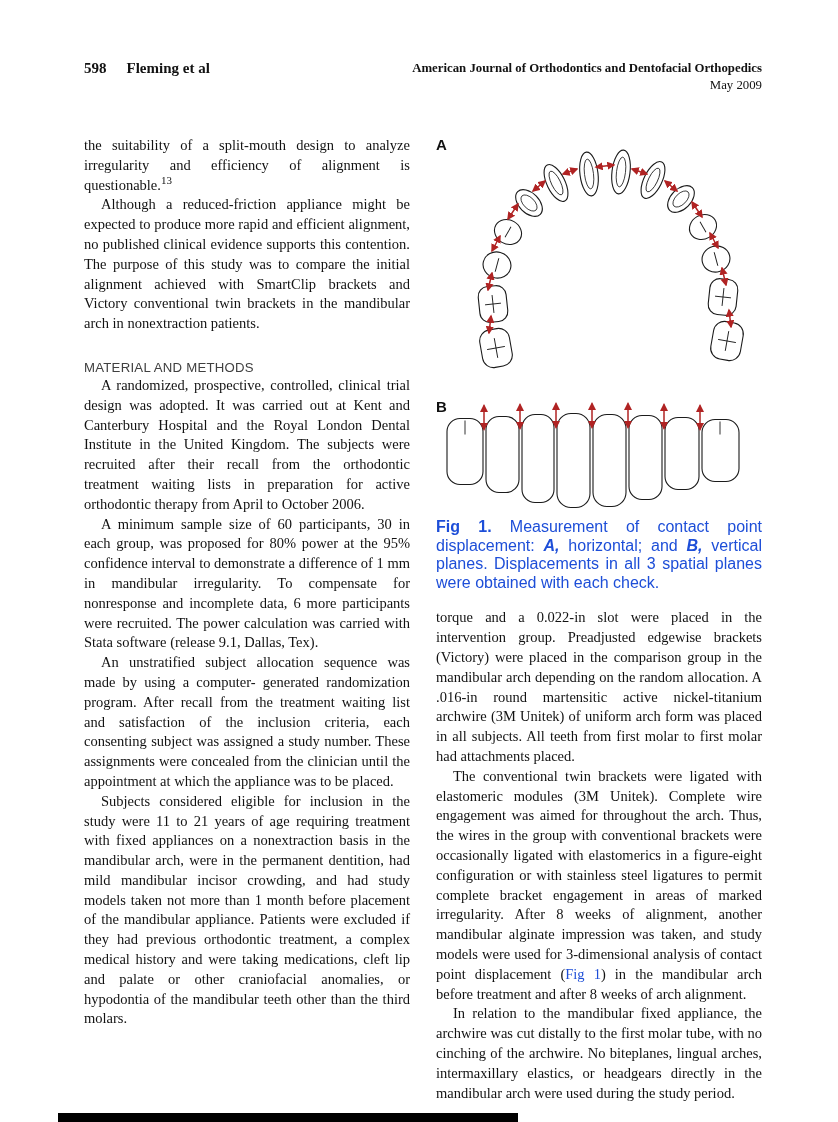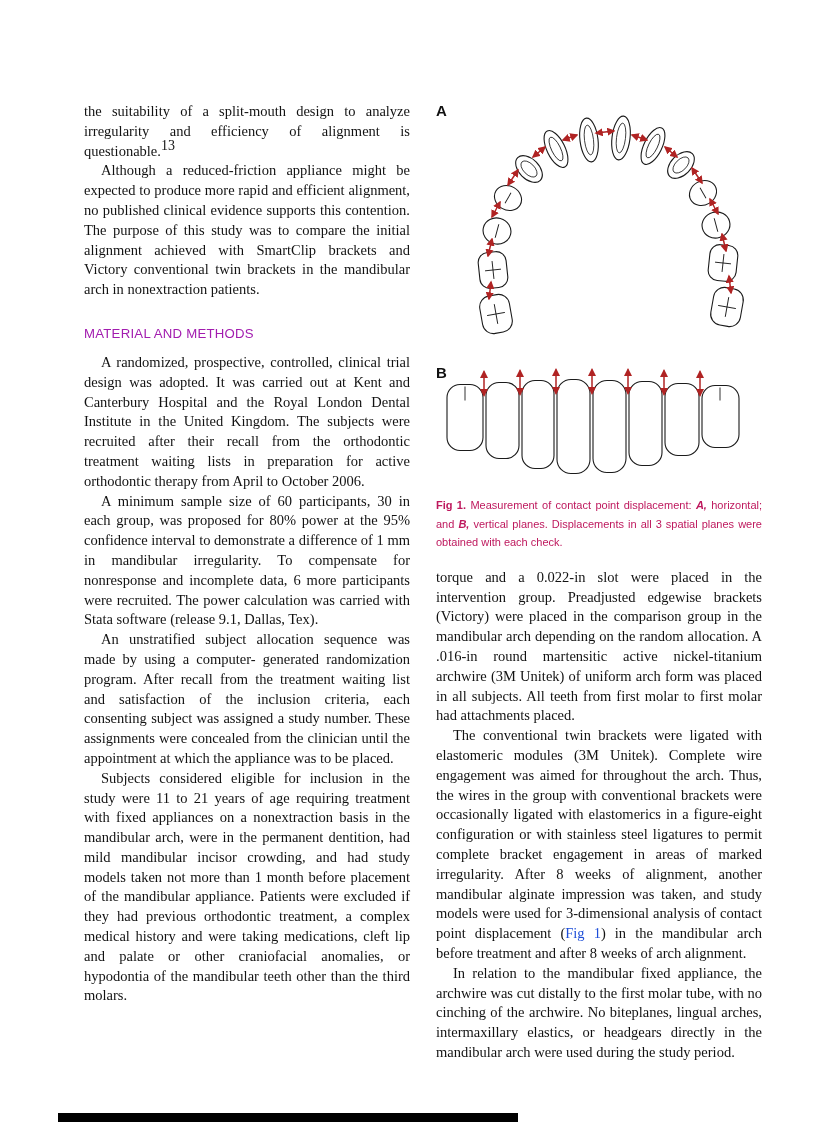--- a/index.html
+++ b/index.html
@@ -13,61 +13,70 @@
   .head-left { font-size:15px; font-weight:700; }
   .head-left .pgnum { margin-right:20px; }
   .head-right { text-align:right; font-size:12.8px; line-height:17px; }
   .head-right .jname { font-weight:700; }
 
   .columns { display:flex; gap:26px; margin-top:42px; }
   .col { width:326px; }
 
   p.para { margin:0; font-size:14.5px; line-height:19.8px; text-align:justify; }
   p.ind { text-indent:17px; }
-  sup.ref { font-size:14px; line-height:0; vertical-align:super; }
+  sup.ref { font-size:11px; line-height:0; vertical-align:super; }
 
   .section-heading {
     font-family:"Liberation Sans", sans-serif; font-weight:400;
-    font-size:13.2px; letter-spacing:.25px; color:#a21caf;
-    margin:26px 0 12px 0;
+    font-size:13.2px; letter-spacing:.25px; color:#404040;
+    margin:26px 0 1px 0;
   }
 
   figure.fig { margin:0 0 16px 0; padding:0; }
   .panel { position:relative; }
   .panel-a { height:252px; }
   .panel-b { height:120px; margin-top:10px; }
   .panel-label {
     position:absolute; left:0; top:0;
     font-family:"Liberation Sans", sans-serif; font-weight:700; font-size:15px; color:#111;
   }
   .panel svg { display:block; margin:0 auto; }
 
   figcaption {
-    font-family:"Liberation Sans", sans-serif; font-size:11px; line-height:18.6px;
-    color:#be185d; margin-top:12px; text-align:justify;
+    font-family:"Liberation Sans", sans-serif; font-size:16px; line-height:18.6px;
+    color:#1d4ed8; text-align:justify;
   }
   .cap-bold { font-weight:700; }
   .cap-ital { font-style:italic; font-weight:700; }
 
   .fig-link { color:#1d4ed8; }
 
   
   .t { fill:#ffffff; stroke:#1b1b1b; stroke-width:1.1; }
   .thin { stroke-width:0.8; }
   .groove { fill:none; stroke:#1b1b1b; stroke-width:0.9; }
   .arrow { stroke:#b02323; stroke-width:1.5; }
 
   .scan-bar { position:absolute; left:58px; bottom:0; width:460px; height:9px; background:#000; }
 </style>
 </head>
 <body>
 
 <div class="page">
   <div class="inner">
 
+    <header class="page-header">
+      <div class="head-left">
+        <span class="pgnum">598</span><span>Fleming et al</span>
+      </div>
+      <div class="head-right">
+        <div class="jname">American Journal of Orthodontics and Dentofacial Orthopedics</div>
+        <div class="jdate">May 2009</div>
+      </div>
+    </header>
 
     <div class="columns">
 
       <div class="col">
         <p class="para"><span>the suitability of a split-mouth design to analyze irregularity and efficiency of alignment is questionable.</span><sup class="ref">13</sup></p>
         <p class="para ind">Although a reduced-friction appliance might be expected to produce more rapid and efficient alignment, no published clinical evidence supports this contention. The purpose of this study was to compare the initial alignment achieved with SmartClip brackets and Victory conventional twin brackets in the mandibular arch in nonextraction patients.</p>
         <h2 class="section-heading">MATERIAL AND METHODS</h2>
         <p class="para ind">A randomized, prospective, controlled, clinical trial design was adopted. It was carried out at Kent and Canterbury Hospital and the Royal London Dental Institute in the United Kingdom. The subjects were recruited after their recall from the orthodontic treatment waiting lists in preparation for active orthodontic therapy from April to October 2006.</p>
         <p class="para ind">A minimum sample size of 60 participants, 30 in each group, was proposed for 80% power at the 95% confidence interval to demonstrate a difference of 1 mm in mandibular irregularity. To compensate for nonresponse and incomplete data, 6 more participants were recruited. The power calculation was carried with Stata software (release 9.1, Dallas, Tex).</p>
         <p class="para ind">An unstratified subject allocation sequence was made by using a computer- generated randomization program. After recall from the treatment waiting list and satisfaction of the inclusion criteria, each consenting subject was assigned a study number. These assignments were concealed from the clinician until the appointment at which the appliance was to be placed.</p>

